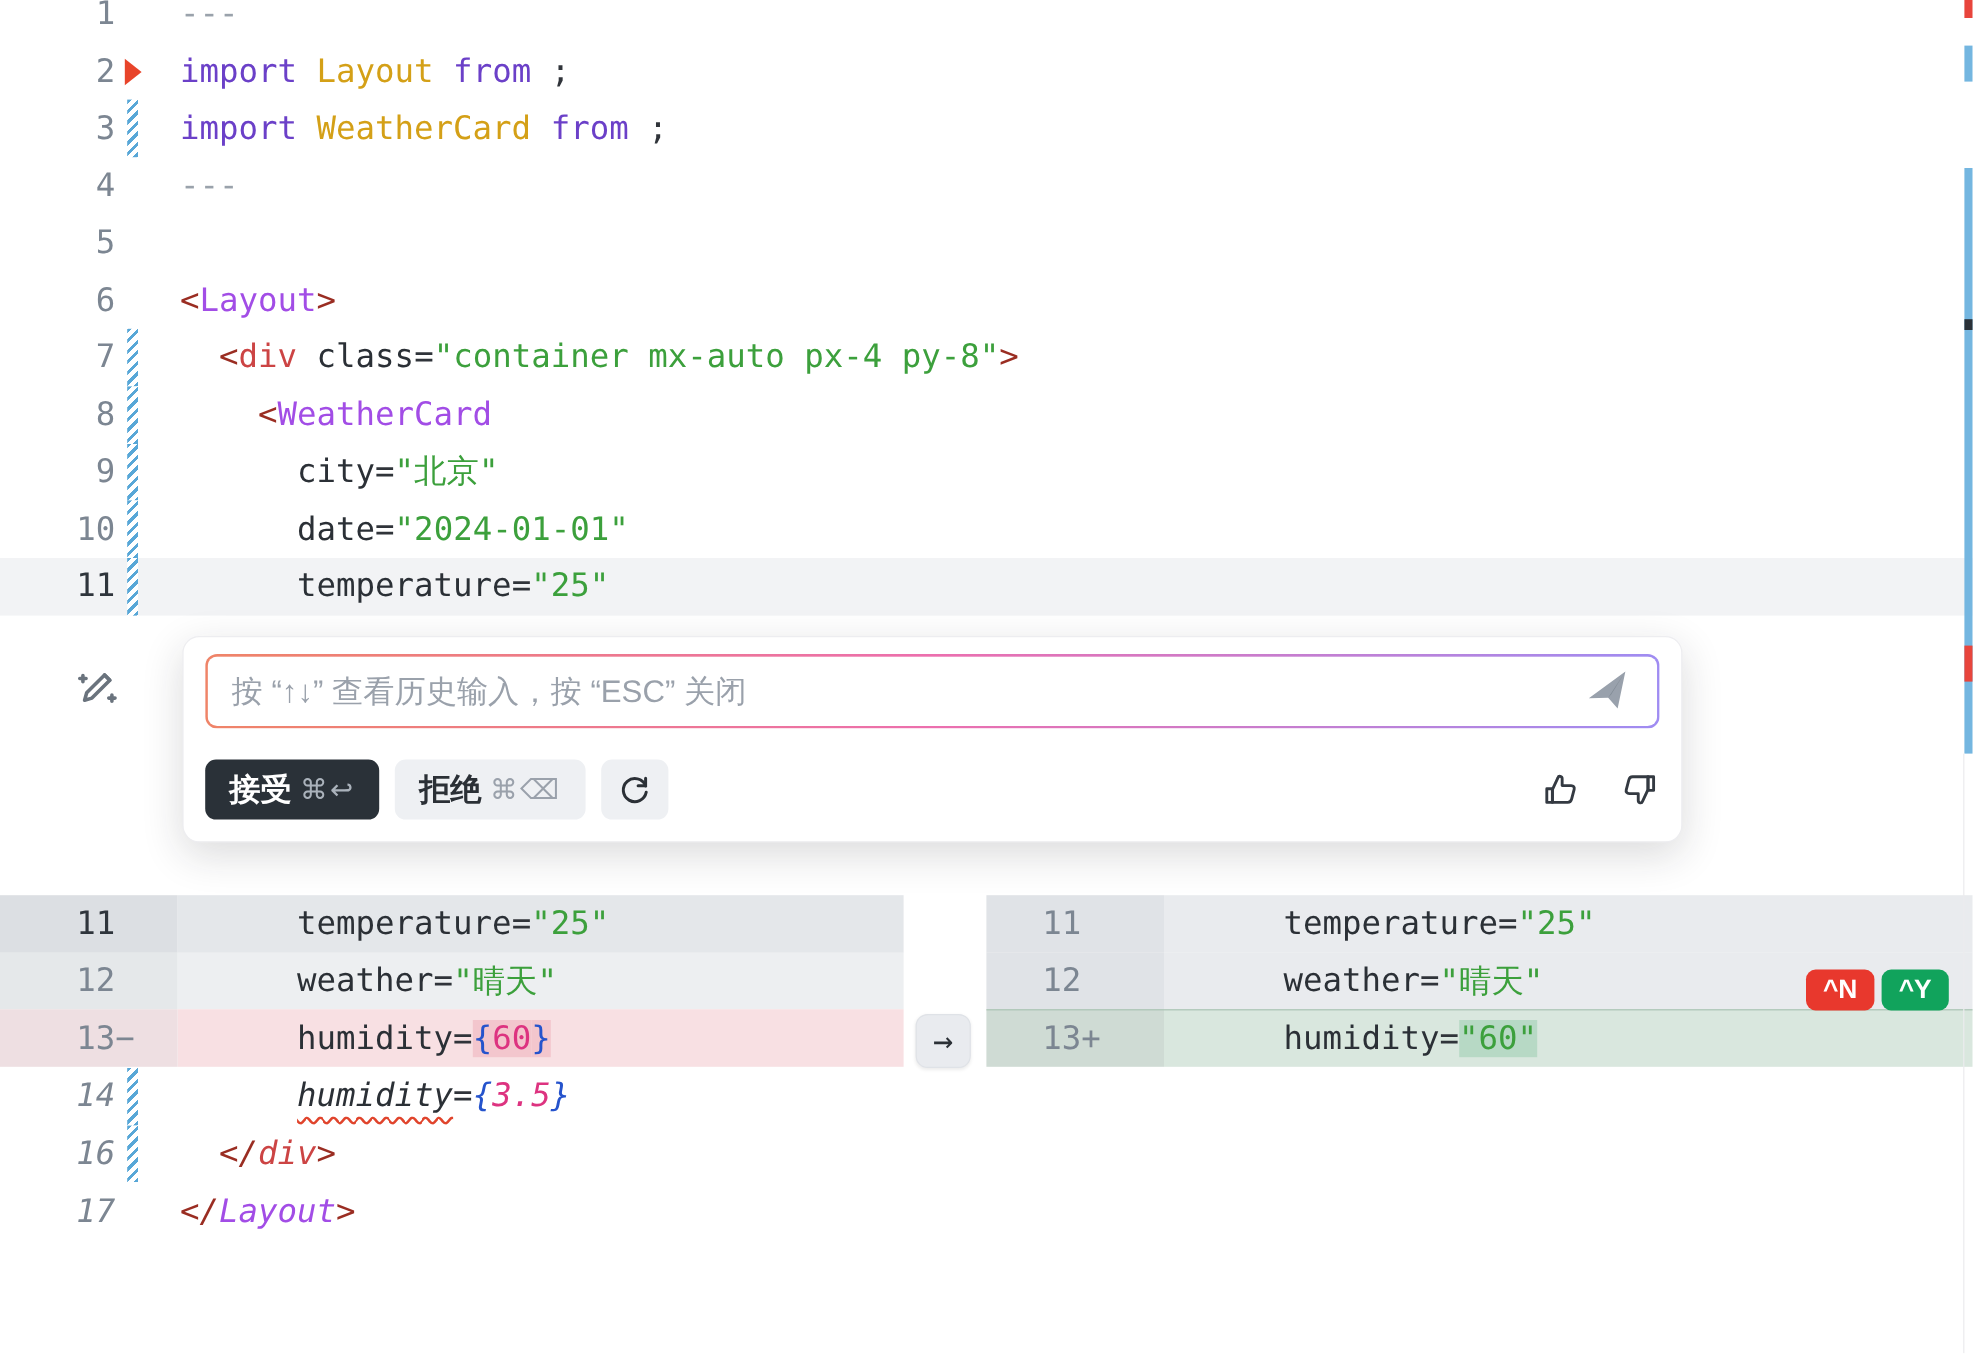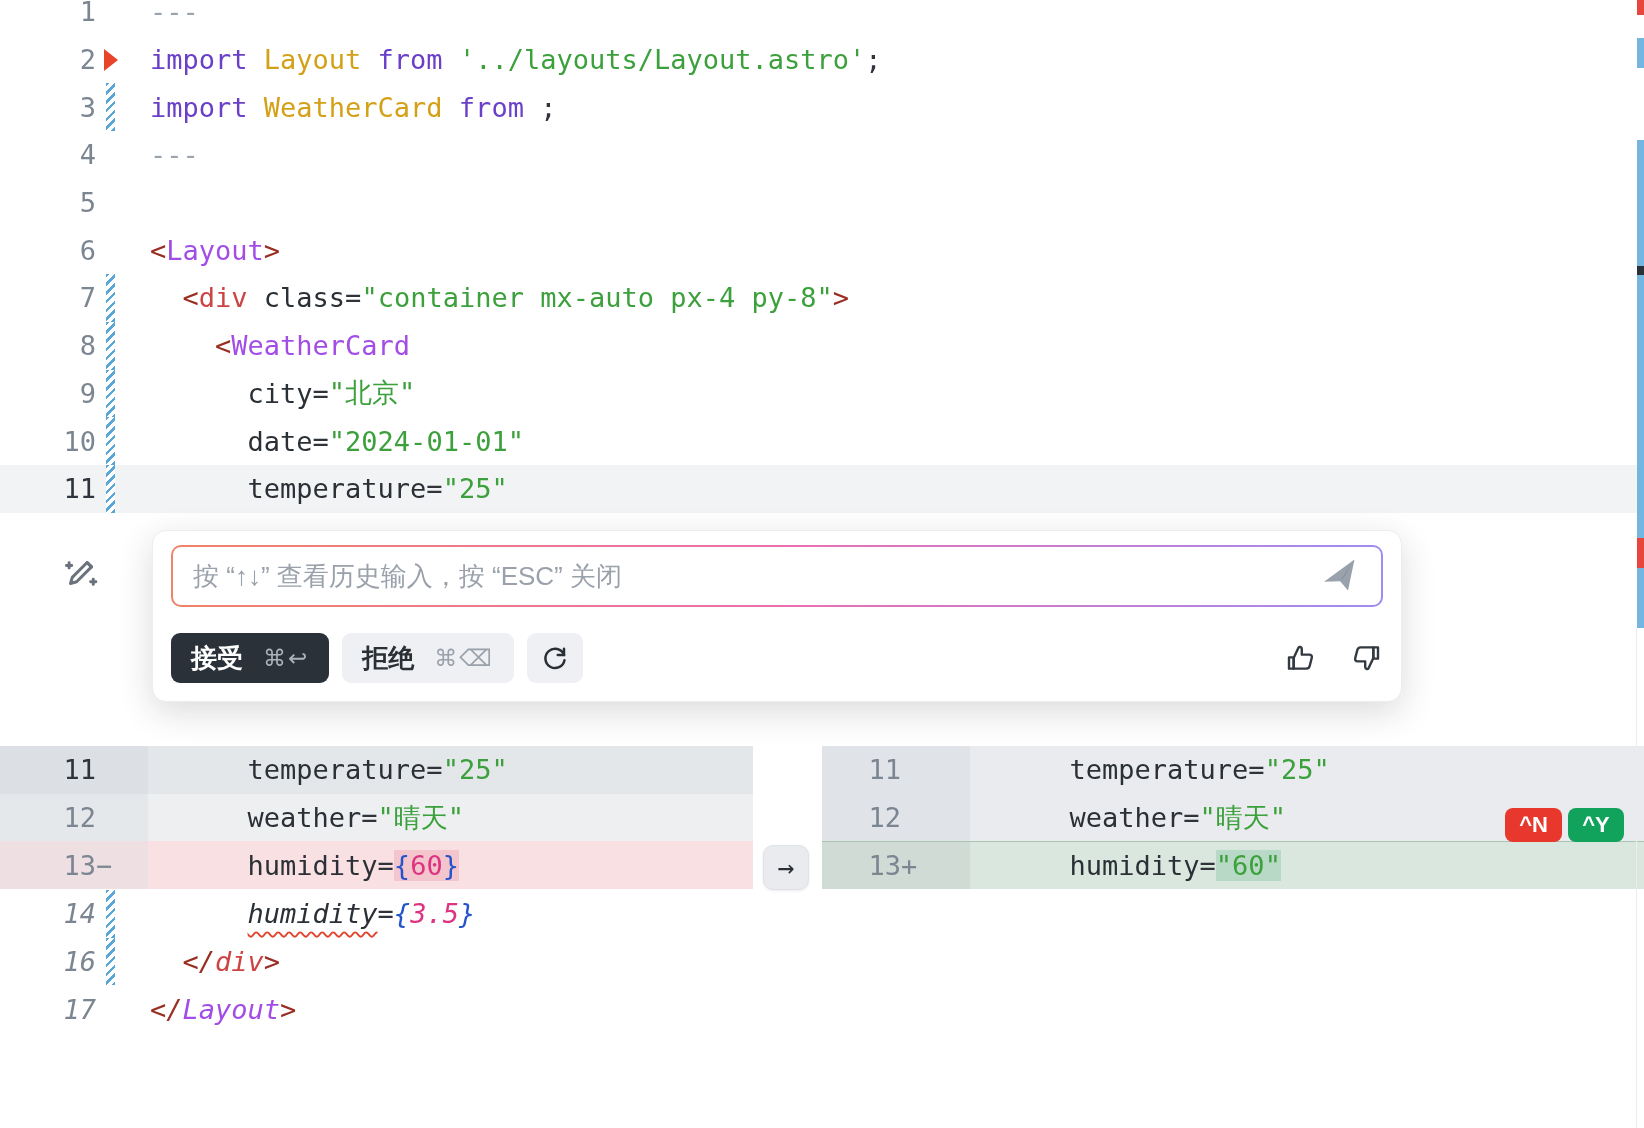--- a/index.html
+++ b/index.html
@@ -48,21 +48,21 @@
      background:linear-gradient(#fff,#fff) padding-box,
                 linear-gradient(90deg,#ef8468,#ec6fae,#9f8cf2) border-box;}
   #ai-input{width:100%;height:100%;border:none;outline:none;background:transparent;
      font-family:"Liberation Sans",sans-serif;font-size:26px;color:#2b3036;
      padding:0 70px 0 20px;box-sizing:border-box;}
   #ai-input::placeholder{color:#9aa1ab;}
   #send-btn{position:absolute;right:22px;top:50%;transform:translateY(-50%) rotate(-8deg);
      width:38px;height:38px;border:none;background:transparent;padding:0;cursor:pointer;}
   #btn-row{display:flex;align-items:center;margin-top:26px;gap:13px;
      font-family:"Liberation Sans",sans-serif;}
-  .btn{height:50px;border:none;border-radius:9px;display:flex;align-items:center;gap:20px;
+  .btn{height:50px;border:none;border-radius:9px;display:flex;align-items:center;gap:7px;
        padding:0 20px;font-family:"Liberation Sans",sans-serif;font-size:26px;font-weight:bold;cursor:pointer;}
   #accept-btn{background:#2a3138;color:#ffffff;}
   #accept-btn .kbd{color:#aab2bb;font-weight:normal;font-size:23px;letter-spacing:2px;}
   #reject-btn{background:#eef0f3;color:#2b3036;justify-content:space-between;}
   #reject-btn .kbd{color:#9aa1ab;font-weight:normal;font-size:23px;letter-spacing:2px;}
   #refresh-btn{background:#eef0f3;width:56px;justify-content:center;padding:0;}
   .spacer{flex:1;}
   .fb-btn{background:transparent;border:none;padding:0;margin-left:18px;cursor:pointer;}
   
   #edit-icon{position:absolute;left:60px;top:552px;}
@@ -81,21 +81,21 @@
   #ruler-border{position:absolute;left:1636px;top:628px;width:1px;height:500px;background:#ececee;}
   svg{display:block;}
 </style>
 </head>
 <body>
 
 <div id="stage">
 
   <div id="top-editor">
       <div class="code-row"><div class="gutter"><span class="lnum">1</span></div><div class="codecell"><span class="tk-fm">---</span></div></div>
-      <div class="code-row"><div class="gutter"><span class="lnum">2</span><div class="gtriangle"></div></div><div class="codecell"><span class="tk-kw">import </span><span class="tk-comp">Layout</span><span class="tk-kw"> from </span><span class="tk-str">'../layouts/Layout.astro'</span><span class="tk-pun">;</span></div></div>
+      <div class="code-row"><div class="gutter"><span class="lnum">2</span><div class="gtriangle"></div></div><div class="codecell"><span class="tk-kw">import </span><span class="tk-comp">Layout</span><span class="tk-kw"> from </span><span class="tk-pun">;</span></div></div>
       <div class="code-row"><div class="gutter"><span class="lnum">3</span><div class="gstripe"></div></div><div class="codecell"><span class="tk-kw">import </span><span class="tk-comp">WeatherCard</span><span class="tk-kw"> from </span><span class="tk-pun">;</span></div></div>
       <div class="code-row"><div class="gutter"><span class="lnum">4</span></div><div class="codecell"><span class="tk-fm">---</span></div></div>
       <div class="code-row"><div class="gutter"><span class="lnum">5</span></div><div class="codecell"></div></div>
       <div class="code-row"><div class="gutter"><span class="lnum">6</span></div><div class="codecell"><span class="tk-br">&lt;</span><span class="tk-jsx">Layout</span><span class="tk-br">&gt;</span></div></div>
       <div class="code-row"><div class="gutter"><span class="lnum">7</span><div class="gstripe"></div></div><div class="codecell"><span class="tk-plain">  </span><span class="tk-br">&lt;</span><span class="tk-tag">div</span><span class="tk-plain"> </span><span class="tk-attr">class</span><span class="tk-pun">=</span><span class="tk-str">"container mx-auto px-4 py-8"</span><span class="tk-br">&gt;</span></div></div>
       <div class="code-row"><div class="gutter"><span class="lnum">8</span><div class="gstripe"></div></div><div class="codecell"><span class="tk-plain">    </span><span class="tk-br">&lt;</span><span class="tk-jsx">WeatherCard</span></div></div>
       <div class="code-row"><div class="gutter"><span class="lnum">9</span><div class="gstripe"></div></div><div class="codecell"><span class="tk-plain">      </span><span class="tk-attr">city</span><span class="tk-pun">=</span><span class="tk-str">"北京"</span></div></div>
       <div class="code-row"><div class="gutter"><span class="lnum">10</span><div class="gstripe"></div></div><div class="codecell"><span class="tk-plain">      </span><span class="tk-attr">date</span><span class="tk-pun">=</span><span class="tk-str">"2024-01-01"</span></div></div>
       <div class="code-row row-hl"><div class="gutter"><span class="lnum current">11</span><div class="gstripe"></div></div><div class="codecell"><span class="tk-plain">      </span><span class="tk-attr">temperature</span><span class="tk-pun">=</span><span class="tk-str">"25"</span></div></div>
     </div>

